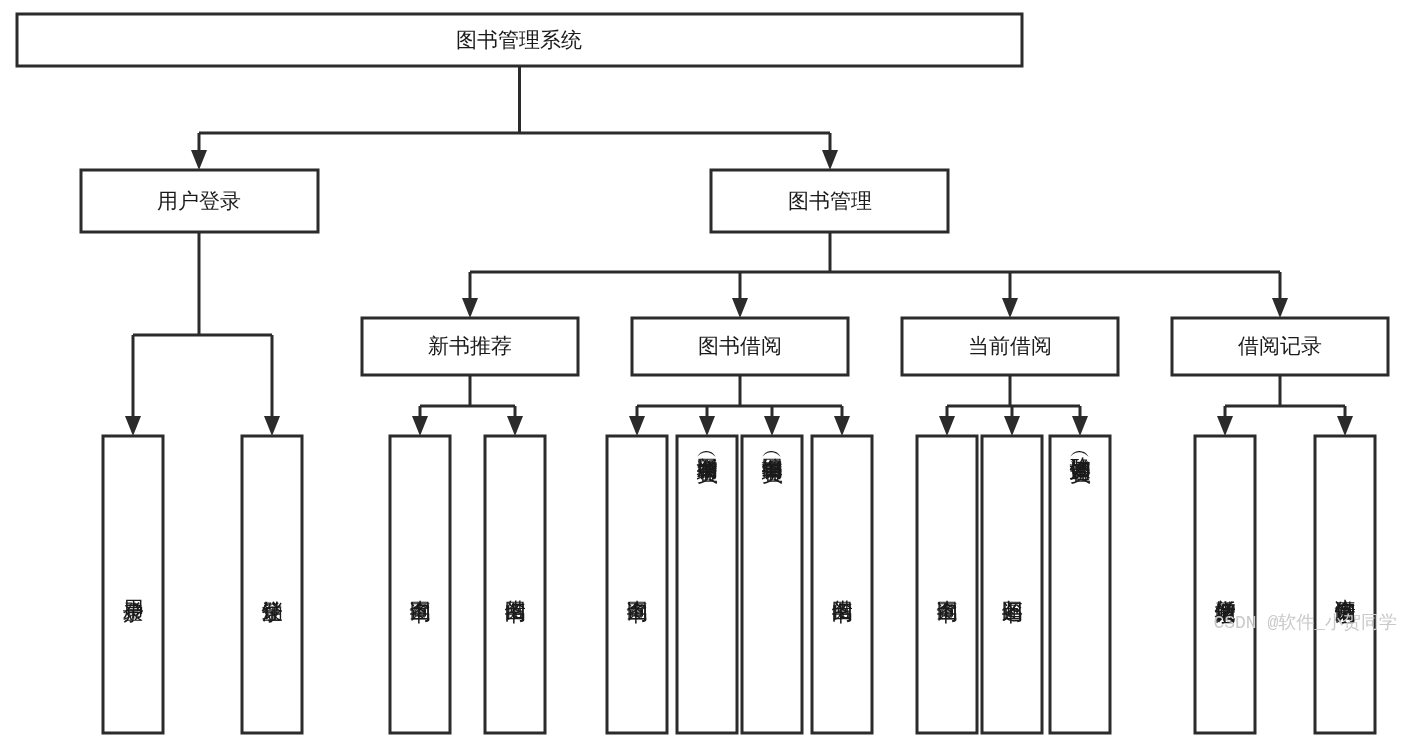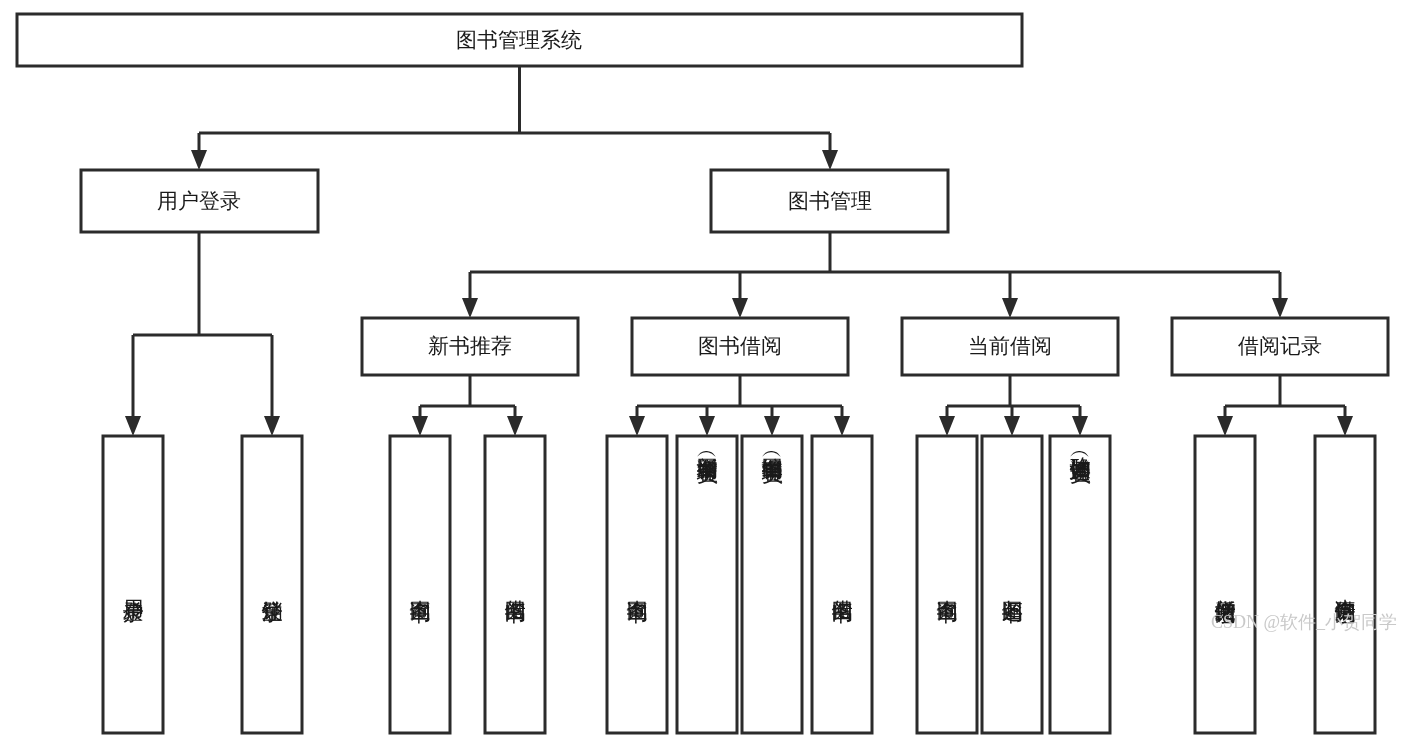--- a/index.html
+++ b/index.html
@@ -44,21 +44,21 @@
     font-family: "Liberation Sans", "DejaVu Sans", sans-serif;
     font-size: 21px;
     fill: #1a1a1a;
     text-anchor: middle;
     dominant-baseline: middle;
   }
   .watermark {
     position: absolute;
     right: 8px;
     bottom: 4px;
-    font-family: Liberation Serif, serif;
+    font-family: Liberation Mono, monospace;
     font-size: 18px;
     color: #c9c9c9;
     white-space: nowrap;
     pointer-events: none;
   }
   .vlabel-wrap {
     position: absolute;
     display: flex;
     align-items: center;
     justify-content: center;

